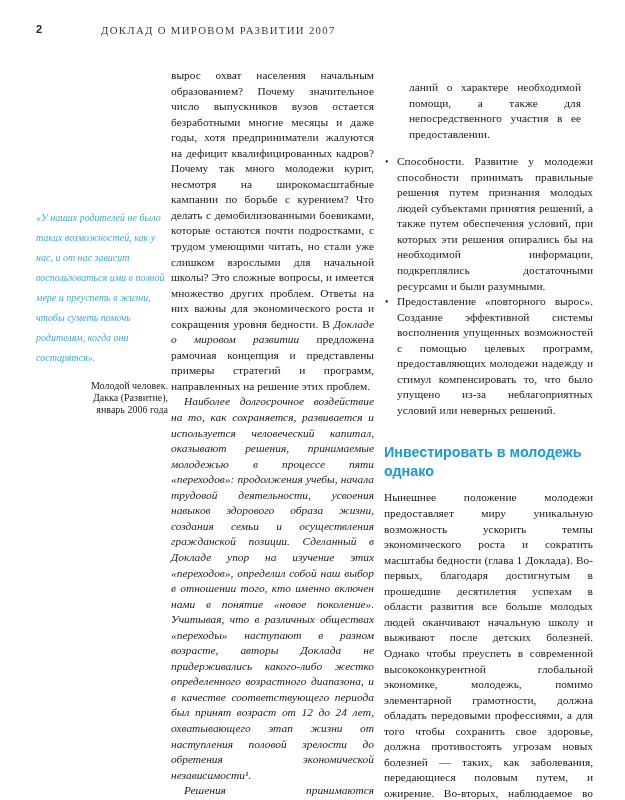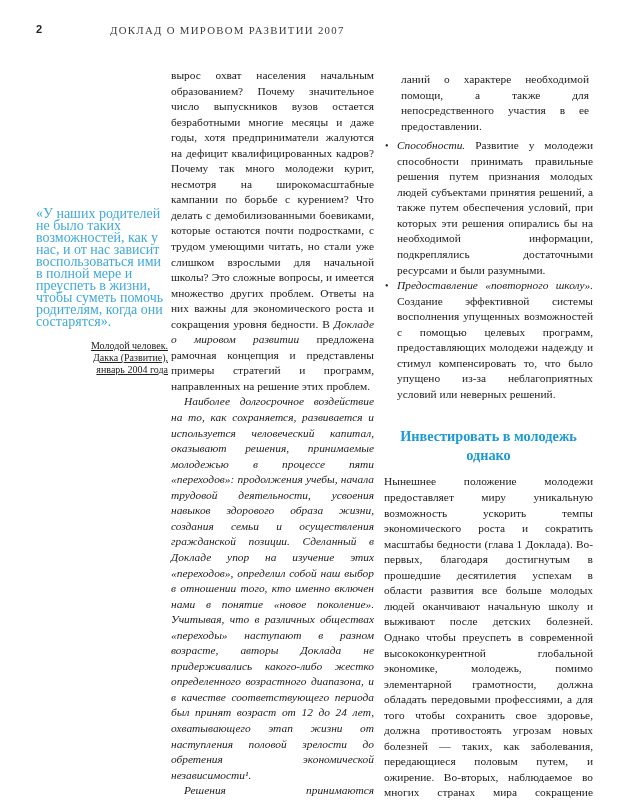--- a/index.html
+++ b/index.html
@@ -22,48 +22,48 @@
     position: absolute;
     left: 36px;
     top: 23px;
     font-family: "Liberation Sans", sans-serif;
     font-weight: bold;
     font-size: 11px;
     color: #222222;
   }
   .runhead-title {
     position: absolute;
-    left: 110px;
+    left: 101px;
     top: 24px;
     font-family: "Liberation Serif", serif;
     font-size: 10.8px;
     letter-spacing: 1.3px;
     color: #3c3c3c;
     white-space: nowrap;
   }
 
   
   .sidebar {
     position: absolute;
     left: 36px;
     top: 208px;
     width: 132px;
   }
   .pull-quote {
-    font-size: 14px;
-    line-height: 12px;
+    font-style: italic;
+    font-size: 10px;
+    line-height: 20px;
     color: var(--quote-blue, #3fa8dc);
   }
   .attribution {
     margin-top: 12px;
     text-align: right;
     font-size: 10px;
     line-height: 11.9px;
     color: #1e1e1e;
-    text-decoration: underline;
   }
 
   
   .col {
     position: absolute;
     top: 68px;
     font-size: 11.4px;
     line-height: 15.55px;
     text-align: justify;
   }
@@ -78,65 +78,65 @@
     position: relative;
     padding-left: 13px;
     margin: 0;
   }
   .bullet .marker {
     position: absolute;
     left: 1px;
     top: 0;
     font-size: 10px;
   }
-  .bullet .lead { font-style: italic; }
+  .bullet .lead { }
   .bullet-cont {
     padding-left: 13px;
-    margin: 4px;
+    margin: 12px;
   }
 
   .heading-blue {
-    font-family: Liberation Serif, serif;
+    font-family: Liberation Sans, sans-serif;
     font-weight: bold;
     font-size: 14.3px;
     line-height: 19px;
     color: var(--accent-blue, #1b9ad6);
-    text-align: center;
+    text-align: left;
     margin-top: 25px;
     margin-bottom: 9px;
   }
 </style>
 </head>
 <body>
 
 <div class="page">
 
   <div class="runhead-num">2</div>
 
   <div class="runhead-title">ДОКЛАД О МИРОВОМ РАЗВИТИИ 2007</div>
 
   <aside class="sidebar">
     <div class="pull-quote">«У наших родителей не было таких возможностей, как у нас, и от нас зависит воспользоваться ими в полной мере и преуспеть в жизни, чтобы суметь помочь родителям, когда они состарятся».</div>
     <div class="attribution">
       <div>Молодой человек.</div>
       <div>Дакка (Развитие),</div>
-      <div>январь 2004 года</div>
+      <div>январь 2006 года</div>
     </div>
   </aside>
 
   <main>
     <div class="col col-middle" id="col-middle">
         <p class="para"><span>вырос охват населения начальным образованием? Почему значительное число выпускников вузов остается безработными многие месяцы и даже годы, хотя предприниматели жалуются на дефицит квалифицированных кадров? Почему так много молодежи курит, несмотря на широкомасштабные кампании по борьбе с курением? Что делать с демобилизованными боевиками, которые остаются почти подростками, с трудом умеющими читать, но стали уже слишком взрослыми для начальной школы? Это сложные вопросы, и имеется множество других проблем. Ответы на них важны для экономического роста и сокращения уровня бедности. В </span><span class="it">Докладе о мировом развитии</span><span> предложена рамочная концепция и представлены примеры стратегий и программ, направленных на решение этих проблем.</span></p>
         <p class="para indent"><span>Наиболее долгосрочное воздействие на то, как сохраняется, развивается и используется человеческий капитал, оказывают решения, принимаемые молодежью в процессе пяти «переходов»: продолжения учебы, начала трудовой деятельности, усвоения навыков здорового образа жизни, создания семьи и осуществления гражданской позиции. Сделанный в Докладе упор на изучение этих «переходов», определил собой наш выбор в отношении того, кто именно включен нами в понятие «новое поколение». Учитывая, что в различных обществах «переходы» наступают в разном возрасте, авторы Доклада не придерживались какого-либо жестко определенного возрастного диапазона, и в качестве соответствующего периода был принят возраст от 12 до 24 лет, охватывающего этап жизни от наступления половой зрелости до обретения экономической независимости¹.</span></p>
         <p class="para indent"><span>Решения принимаются представителями молодежи и их семьями, однако политические мероприятия и институты также оказывают влияние на риски, возможности и в конечном счете на результаты. Глядя в объектив государственной политики сквозь линзы «молодежной специфики», авторы Доклада выделяют три стратегических фактора проведения реформ:</span></p>
       </div>
     <div class="col col-right" id="col-right">
         <div class="bullet-cont"><span>ланий о характере необходимой помощи, а также для непосредственного участия в ее предоставлении.</span></div>
         <div class="bullet"><span class="marker">•</span><span class="lead">Способности. </span><span>Развитие у молодежи способности принимать правильные решения путем признания молодых людей субъектами принятия решений, а также путем обеспечения условий, при которых эти решения опирались бы на необходимой информации, подкреплялись достаточными ресурсами и были разумными.</span></div>
-        <div class="bullet"><span class="marker">•</span><span class="lead">Предоставление «повторного школу». </span><span>Создание эффективной системы восполнения упущенных возможностей с помощью целевых программ, предоставляющих молодежи надежду и стимул компенсировать то, что было упущено из-за неблагоприятных условий или неверных решений.</span></div>
+        <div class="bullet"><span class="marker">•</span><span class="lead">Предоставление «повторного вырос». </span><span>Создание эффективной системы восполнения упущенных возможностей с помощью целевых программ, предоставляющих молодежи надежду и стимул компенсировать то, что было упущено из-за неблагоприятных условий или неверных решений.</span></div>
         <div class="heading-blue">
           <div class="hline">Инвестировать в молодежь</div>
           <div class="hline">однако</div>
         </div>
         <p class="para"><span>Нынешнее положение молодежи предоставляет миру уникальную возможность ускорить темпы экономического роста и сократить масштабы бедности (глава 1 Доклада). Во-первых, благодаря достигнутым в прошедшие десятилетия успехам в области развития все больше молодых людей оканчивают начальную школу и выживают после детских болезней. Однако чтобы преуспеть в современной высококонкурентной глобальной экономике, молодежь, помимо элементарной грамотности, должна обладать передовыми профессиями, а для того чтобы сохранить свое здоровье, должна противостоять угрозам новых болезней — таких, как заболевания, передающиеся половым путем, и ожирение. Во-вторых, наблюдаемое во многих странах мира сокращение рождаемости означает, что сегодняшняя молодежь перейдет в категорию трудоспособного населения с меньшим числом иждивенцев и соответственно меньшим числом лиц, которым необходимо помогать. С другой стороны, длительная безработица среди молодых людей способна превратить их в обузу для экономики.</span></p>
       </div>
   </main>
 
 </div>
 

